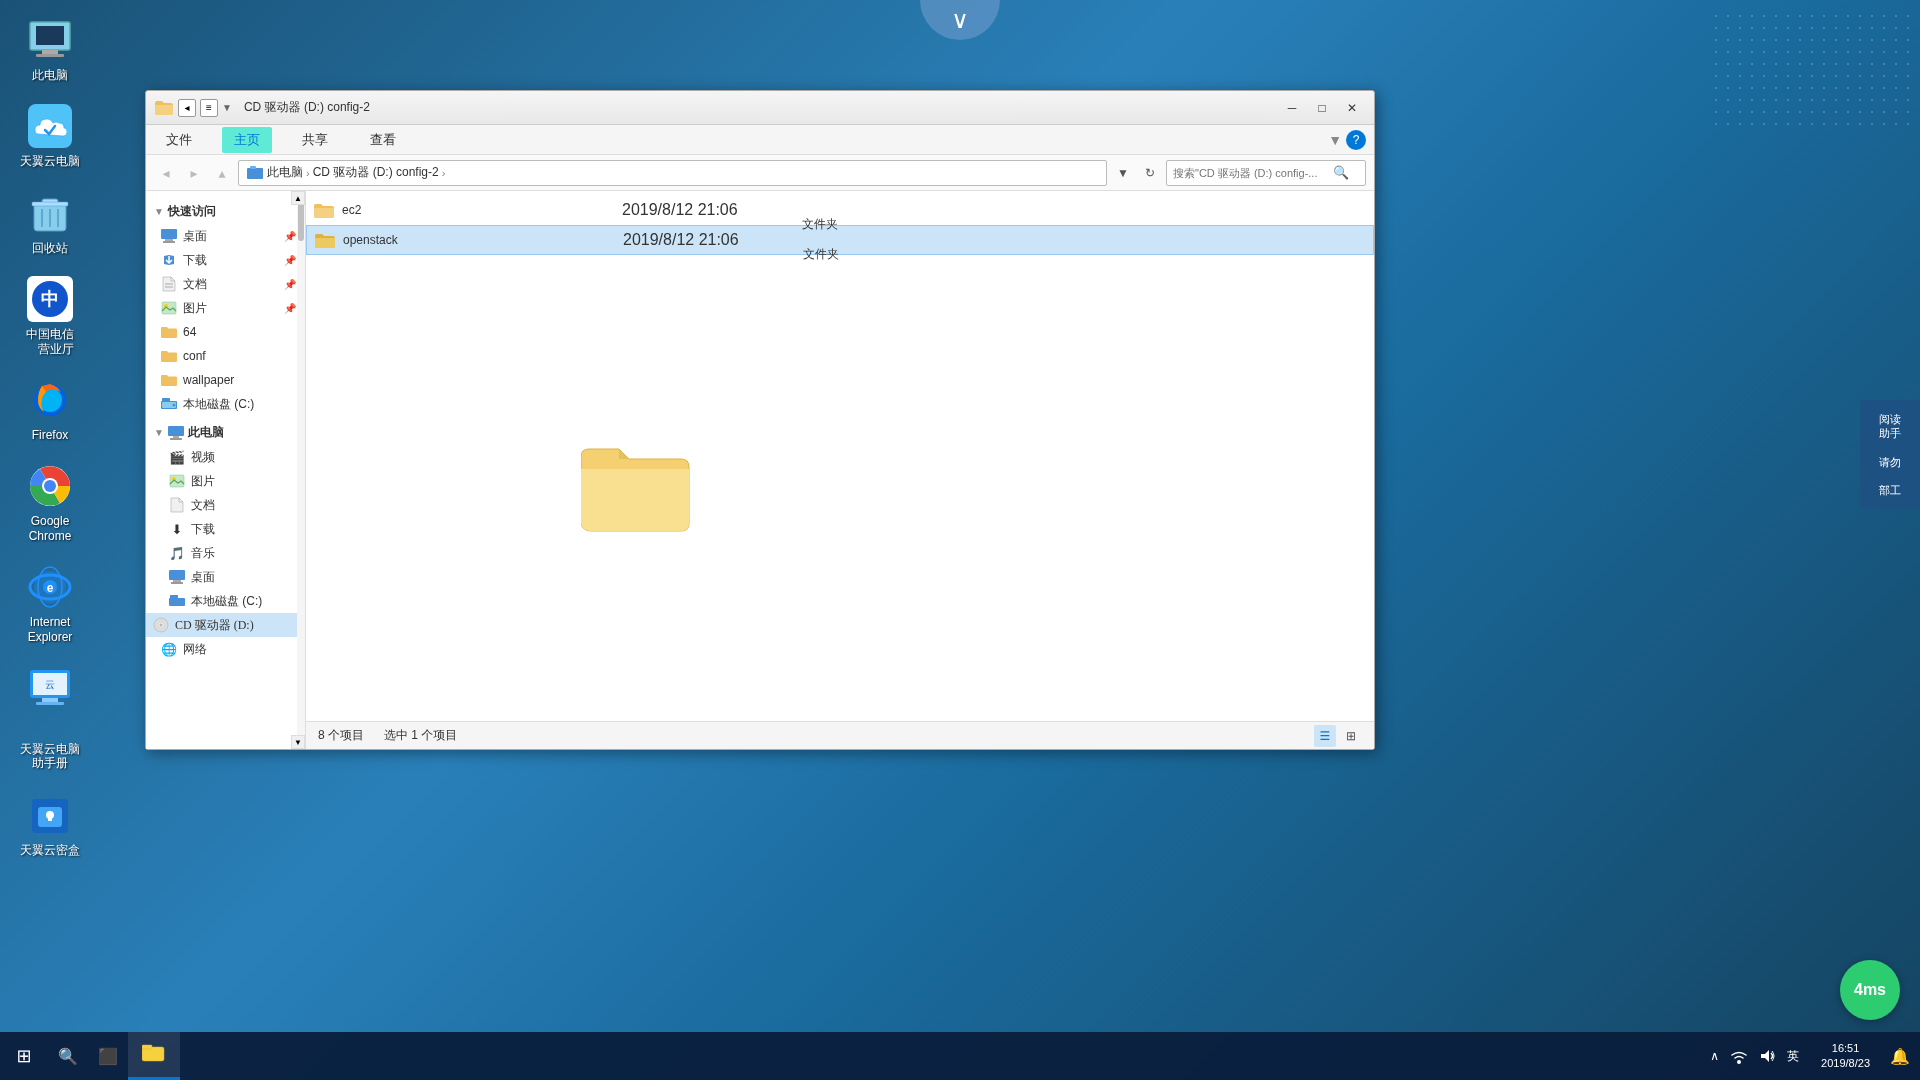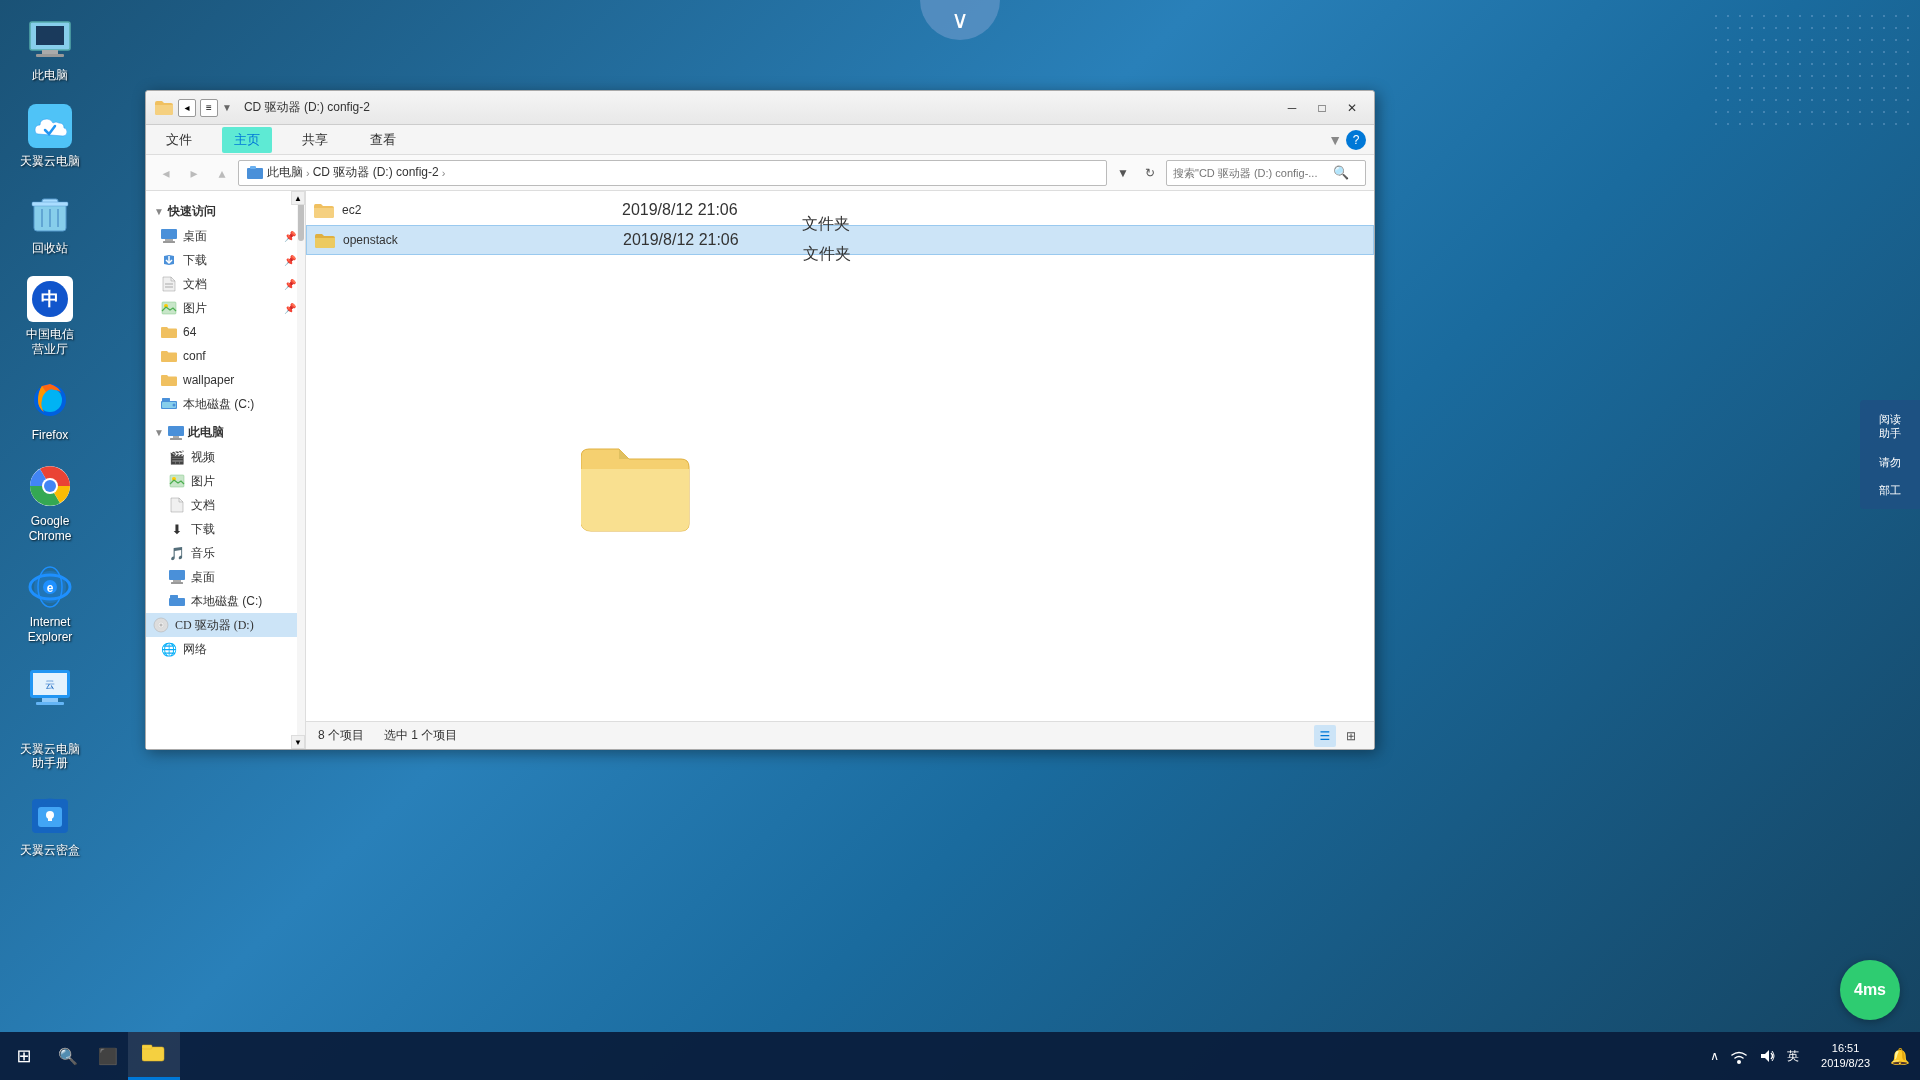--- a/index.html
+++ b/index.html
@@ -389,21 +389,21 @@
       width: 20px;
       height: 20px;
       margin-right: 8px;
       display: flex;
       align-items: center;
       justify-content: center;
       font-size: 16px;
     }
     .file-name { width: 280px; font-size: 12px; color: #333; }
     .file-date { width: 180px; font-size: 16px; color: #333; }
-    .file-type { width: 120px; font-size: 16px; color: #333; margin-top: 29px; }
+    .file-type { width: 120px; font-size: 12px; color: #333; margin-top: 29px; }
     .file-size { width: 100px; font-size: 12px; color: #333; }
 
     
     .status-bar {
       background: #f5f5f5;
       height: 28px;
       border-top: 1px solid #ddd;
       display: flex;
       align-items: center;
       padding: 0 12px;
@@ -582,21 +582,21 @@
 
     <div class="desktop-icon">
       <div class="icon-img">
         <div style="width:46px;height:46px;background:white;border-radius:6px;display:flex;align-items:center;justify-content:center;overflow:hidden;">
           <svg width="38" height="38" viewBox="0 0 38 38">
             <circle cx="19" cy="19" r="18" fill="#1155cc"></circle>
             <text x="19" y="25" text-anchor="middle" fill="white" font-size="18" font-weight="bold">中</text>
           </svg>
         </div>
       </div>
-      <span class="icon-label" style="white-space:pre-line;">中国电信
+      <span class="icon-label" style="white-space:pre-line;text-align:right;">中国电信
 营业厅</span>
     </div>
 
     <div class="desktop-icon">
       <div class="icon-img">
         <svg width="44" height="44" viewBox="0 0 44 44">
           <circle cx="22" cy="22" r="16" fill="#0060df"></circle>
           <circle cx="22" cy="22" r="12" fill="#00b3f4"></circle>
           <path d="M22 6 Q30 8 34 16 Q32 12 26 12 Q22 10 18 14 Q14 12 12 18 Q10 14 14 8 Z" fill="#ff6611"></path>
           <path d="M14 8 Q10 14 10 22 Q10 30 16 34 Q12 28 14 22 Q14 18 18 14 Z" fill="#ff9500"></path>

